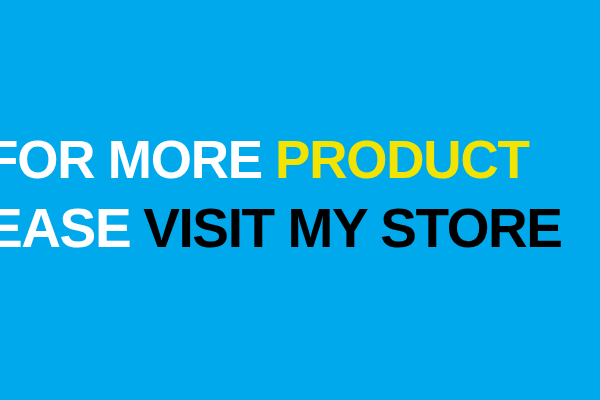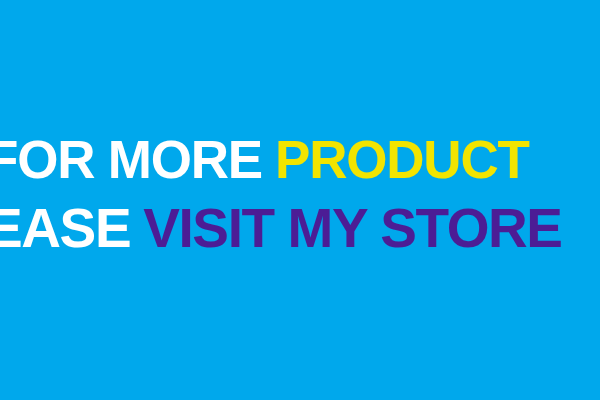--- a/index.html
+++ b/index.html
@@ -46,21 +46,21 @@
     font-size: 55px;
     letter-spacing: -1.4px;
   }
 
   .seg {
     display: inline;
   }
 
   .seg-white  { color: #ffffff; }
   .seg-yellow { color: #f2e400; }
-  .seg-pink   { color: #4c1d95; }
+  .seg-pink   { color: #000000; }
 
   .space {
     display: inline-block;
     width: 13px;
   }
 </style>
 </head>
 <body>
 
 <div id="banner">

